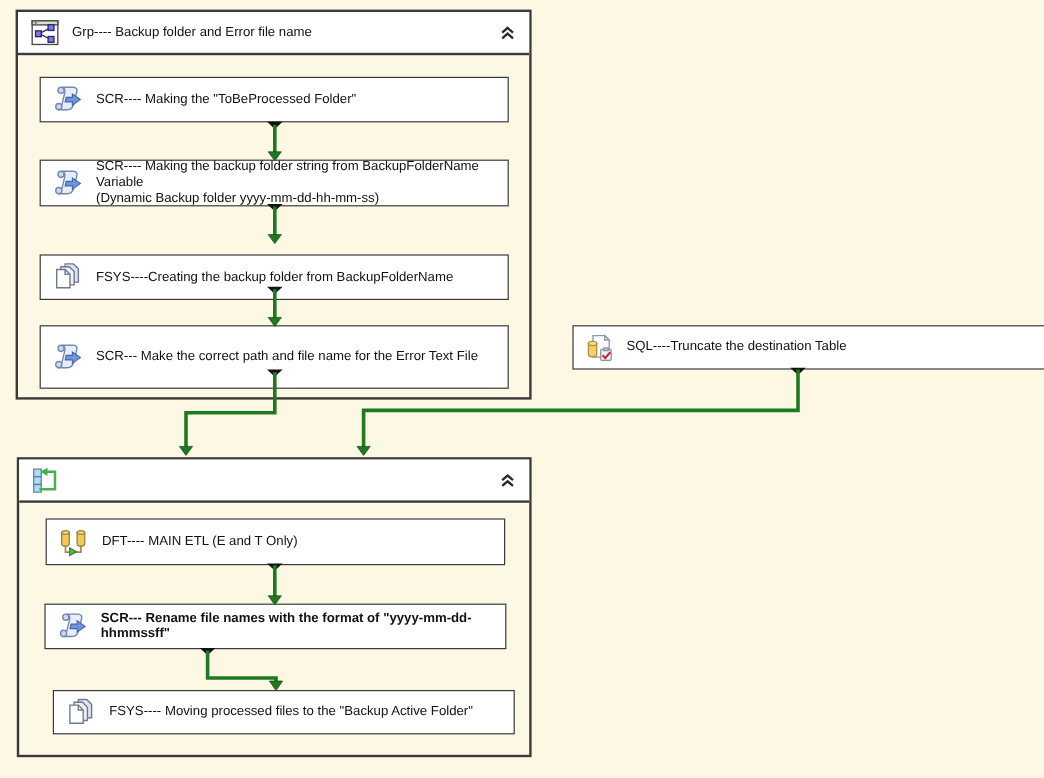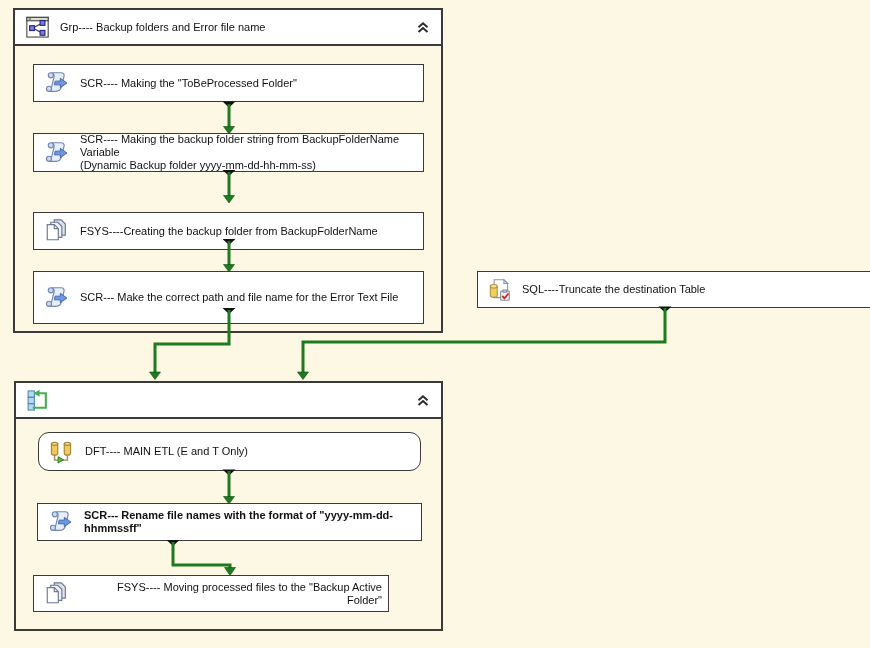--- a/index.html
+++ b/index.html
@@ -82,21 +82,21 @@
   </defs>
 </svg>
 
 <div class="canvas">
 
   <div class="container" style="left:13px;top:8px;width:430px;height:325px;">
     <div class="container-header">
       <svg class="hdr-icon">
           <use href="#i-grp"></use>
         </svg>
-      <span class="container-title">Grp---- Backup folders and Error file name</span>
+      <span class="container-title">Grp---- Backup folder and Error file name</span>
       <svg class="chev">
           <use href="#i-chev"></use>
         </svg>
     </div>
   </div>
 
   <div class="task" style="left:33px;top:64px;width:391px;height:38px;">
     <svg class="task-icon">
         <use href="#i-script"></use>
       </svg>
@@ -133,33 +133,33 @@
     <div class="container-header">
       <svg class="hdr-icon" style="width:25px;height:25px;">
           <use href="#i-flc"></use>
         </svg>
       <svg class="chev">
           <use href="#i-chev"></use>
         </svg>
     </div>
   </div>
 
-  <div class="task" style="left:38px;top:432px;width:383px;height:39px;border-radius:11px;">
+  <div class="task" style="left:38px;top:432px;width:383px;height:39px;">
     <svg class="task-icon">
         <use href="#i-dft"></use>
       </svg>
     <span class="task-label">DFT---- MAIN ETL (E and T Only)</span>
   </div>
   <div class="task" style="left:37px;top:503px;width:385px;height:38px;font-weight:bold;">
     <svg class="task-icon">
         <use href="#i-script"></use>
       </svg>
     <span class="task-label">SCR--- Rename file names with the format of "yyyy-mm-dd-hhmmssff"</span>
   </div>
-  <div class="task" style="left:33px;top:575px;width:356px;height:37px;text-align:right;">
+  <div class="task" style="left:44px;top:575px;width:385px;height:37px;text-align:right;">
     <svg class="task-icon">
         <use href="#i-fsys"></use>
       </svg>
     <span class="task-label">FSYS---- Moving processed files to the "Backup Active Folder"</span>
   </div>
 
   <svg class="overlay">
     <g>
       <path class="connector-cap" d="M222.5 101.5 h13 l-6.5 6 z"></path>
       <path class="connector-line" d="M229 104 V127"></path>

